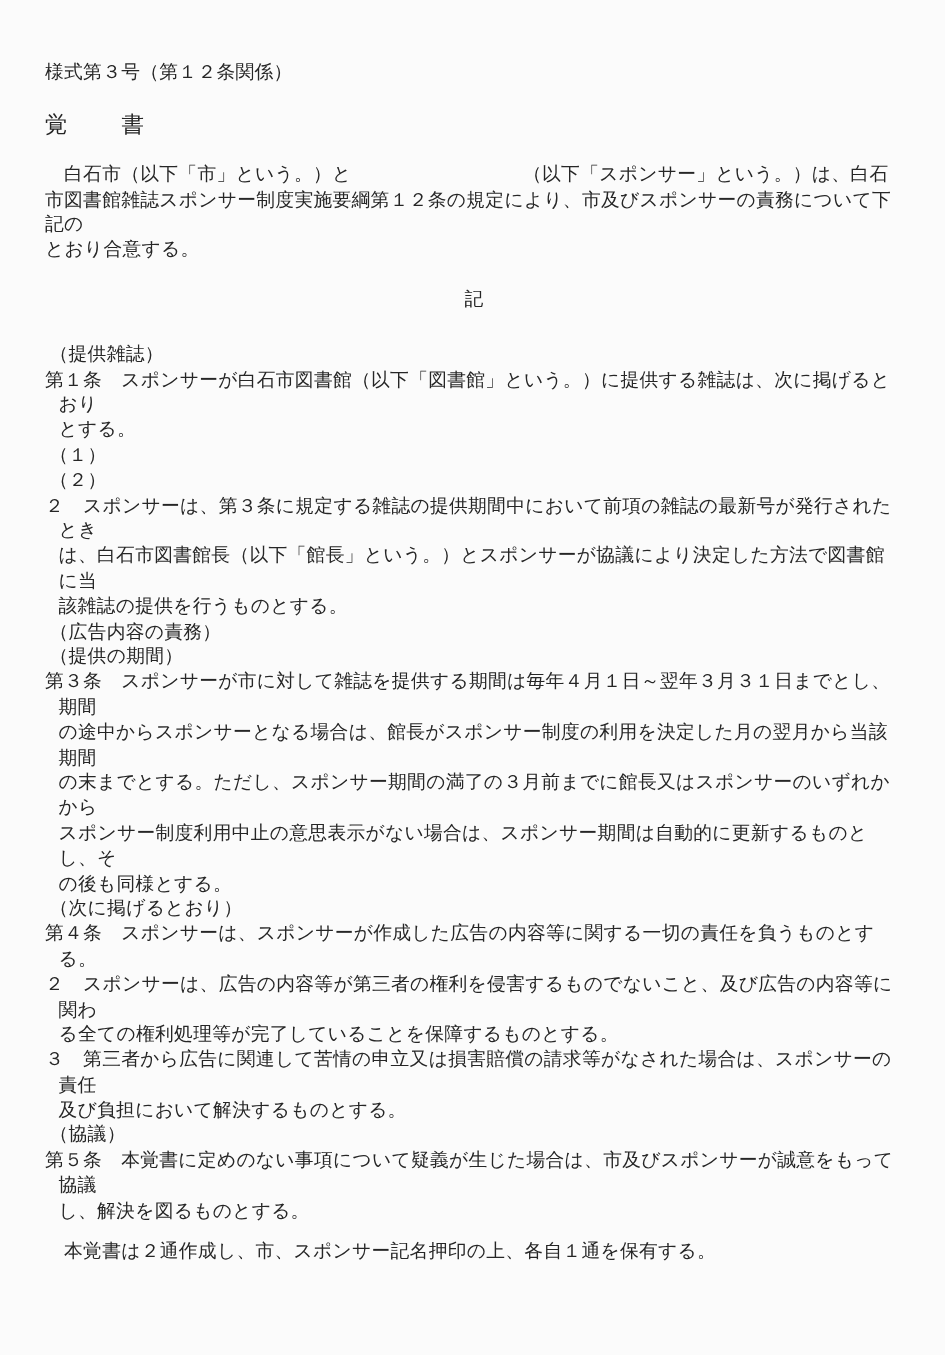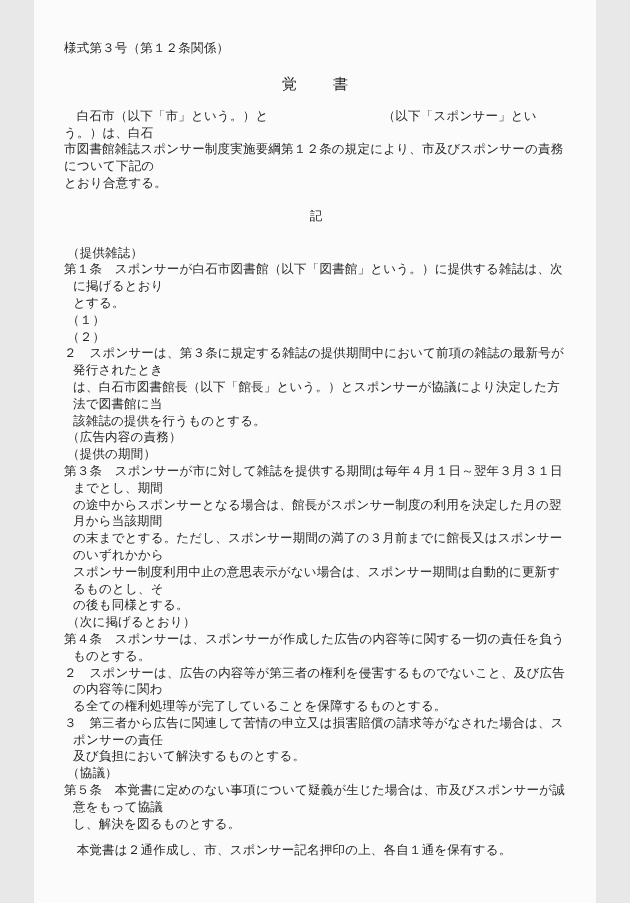--- a/index.html
+++ b/index.html
@@ -2,36 +2,35 @@
 <html lang="ja"><head>
 <meta charset="utf-8">
 <style>
   html,body{margin:0;padding:0;}
   body{
     background:#e8e8e8;
     font-family:"Liberation Serif","DejaVu Serif",serif;
   }
   .page{
     position:relative;
-    width:562px;height:903px;
+    width:630px;height:903px;
     margin:0 auto;
     background:#fbfbfb;
     color:#262626;
     overflow:hidden;
     box-sizing:border-box;
     padding:40px 28px 0 30px;
     font-size:12.5px;
     line-height:16.8px;
     letter-spacing:0.2px;
   }
   p{margin:0;white-space:pre-line;}
   .form-label{line-height:16.8px;}
   .doc-title{
     margin-top:16px;
-    text-align:center;
     font-size:15px;
     line-height:22px;
     letter-spacing:2px;
     white-space:pre;
   }
   .intro{margin-top:13px;}
   .ki{margin-top:16px;text-align:center;}
   .body-block{margin-top:20px;}
   .ba{padding-left:9px;text-indent:-9px;}  
   .bh{padding-left:3px;}                   

